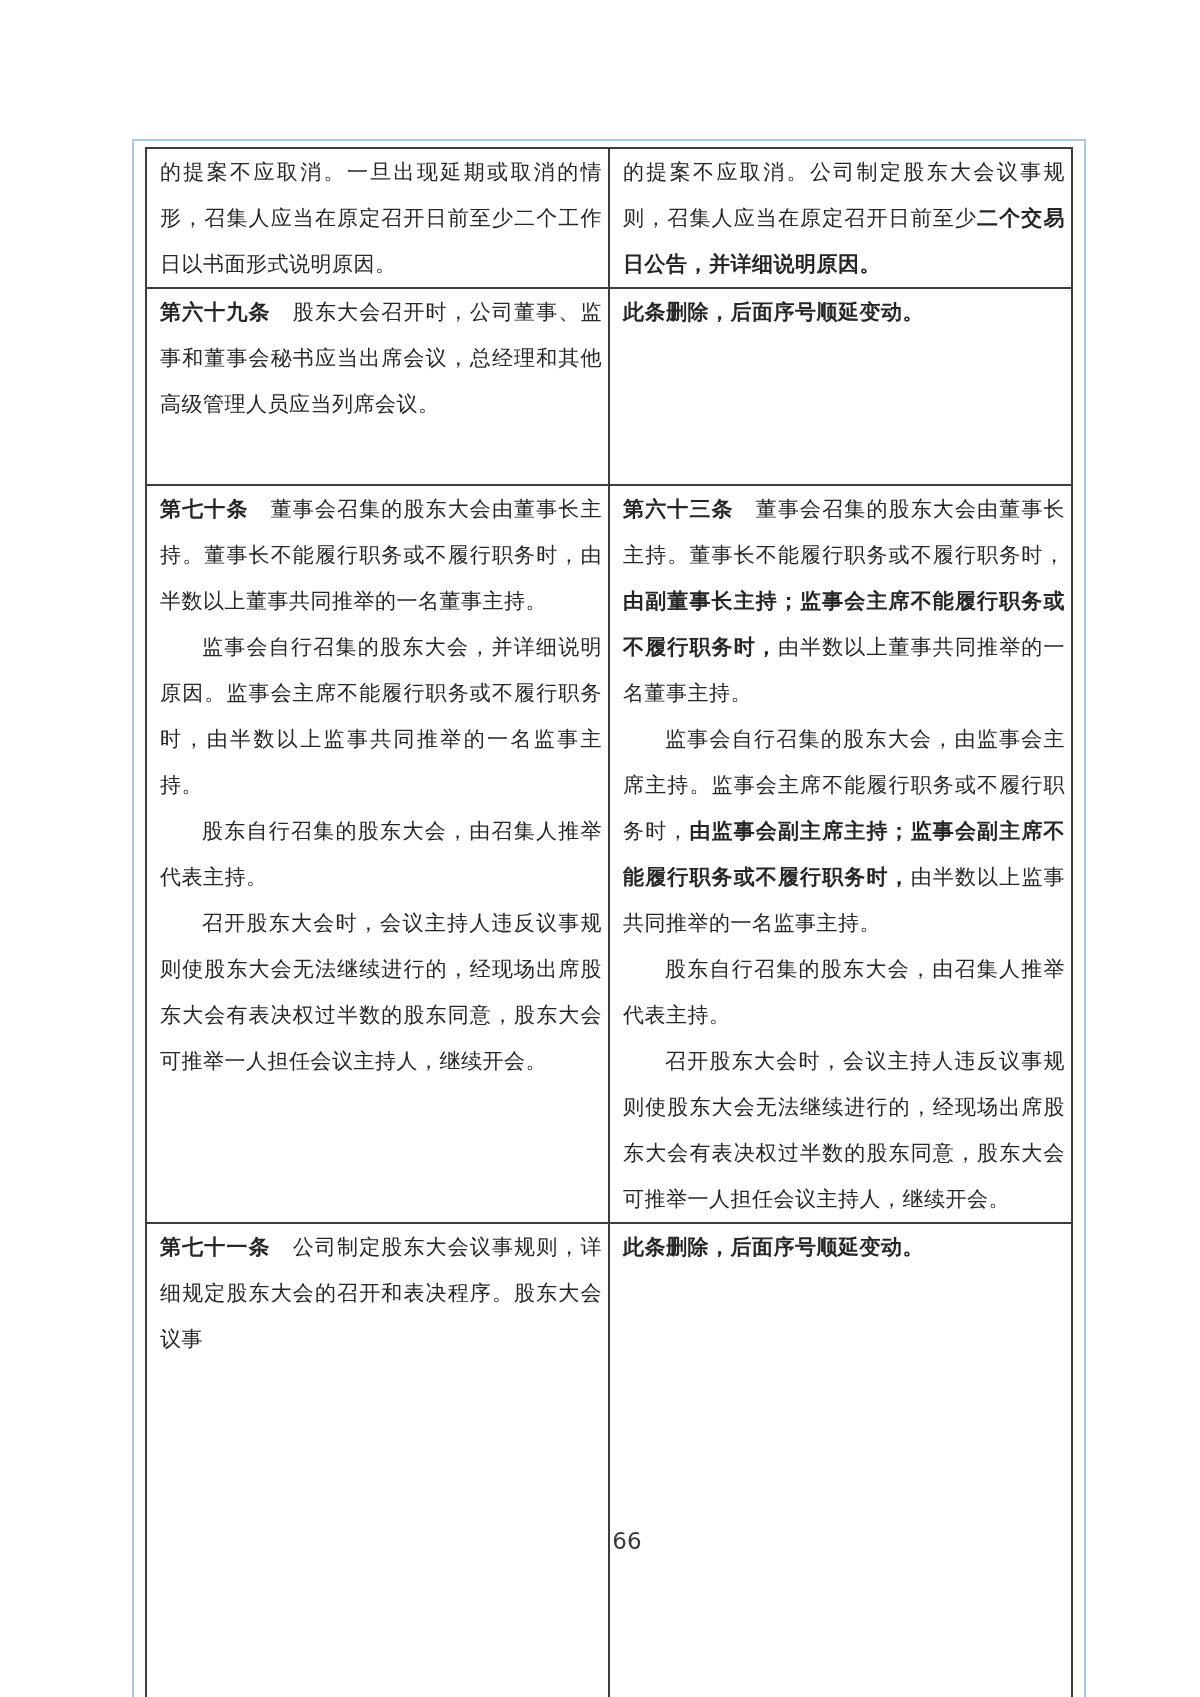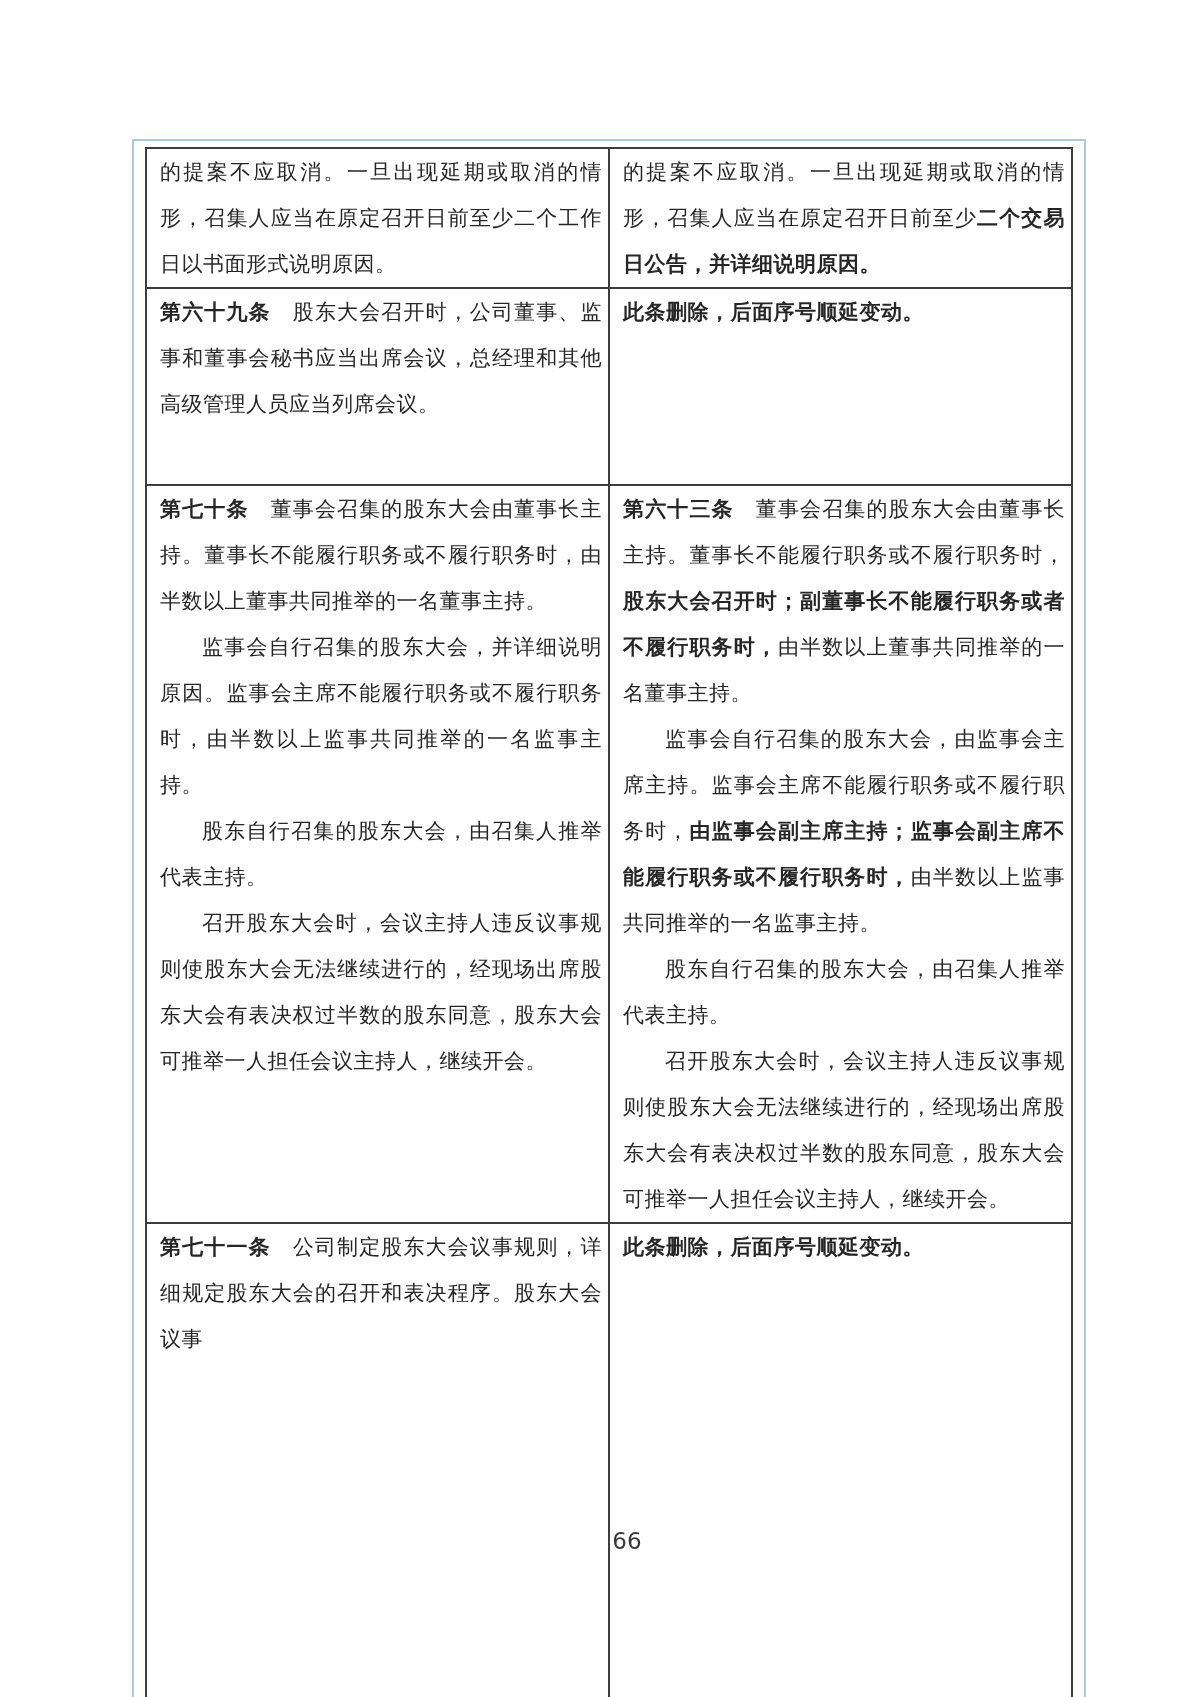--- a/index.html
+++ b/index.html
@@ -72,40 +72,40 @@
     <colgroup>
       <col>
       <col>
     </colgroup>
     <tbody>
         <tr>
           <td>
             <p class="para"><span class="seg">的提案不应取消。一旦出现延期或取消的情形，召集人应当在原定召开日前至少二个工作日以书面形式说明原因。</span></p>
           </td>
           <td>
-            <p class="para"><span class="seg">的提案不应取消。一旦出现延期或取消的情形，召集人应当在原定召开日前至少</span><span class="seg bold">二个交易日公告，并详细说明原因。</span></p>
+            <p class="para"><span class="seg">的提案不应取消。公司制定股东大会议事规则，召集人应当在原定召开日前至少</span><span class="seg bold">二个交易日公告，并详细说明原因。</span></p>
           </td>
         </tr>
         <tr>
           <td>
             <p class="para"><span class="seg bold">第六十九条</span><span class="seg">　股东大会召开时，公司董事、监事和董事会秘书应当出席会议，总经理和其他高级管理人员应当列席会议。</span></p>
           </td>
           <td>
             <p class="para"><span class="seg bold">此条删除，后面序号顺延变动。</span></p>
           </td>
         </tr>
         <tr>
           <td>
             <p class="para"><span class="seg bold">第七十条</span><span class="seg">　董事会召集的股东大会由董事长主持。董事长不能履行职务或不履行职务时，由半数以上董事共同推举的一名董事主持。</span></p>
             <p class="para indent"><span class="seg">监事会自行召集的股东大会，并详细说明原因。监事会主席不能履行职务或不履行职务时，由半数以上监事共同推举的一名监事主持。</span></p>
             <p class="para indent"><span class="seg">股东自行召集的股东大会，由召集人推举代表主持。</span></p>
             <p class="para indent"><span class="seg">召开股东大会时，会议主持人违反议事规则使股东大会无法继续进行的，经现场出席股东大会有表决权过半数的股东同意，股东大会可推举一人担任会议主持人，继续开会。</span></p>
           </td>
           <td>
-            <p class="para"><span class="seg bold">第六十三条</span><span class="seg">　董事会召集的股东大会由董事长主持。董事长不能履行职务或不履行职务时，</span><span class="seg bold">股东大会召开时；副董事长不能履行职务或者不履行职务时，</span><span class="seg">由半数以上董事共同推举的一名董事主持。</span></p>
+            <p class="para"><span class="seg bold">第六十三条</span><span class="seg">　董事会召集的股东大会由董事长主持。董事长不能履行职务或不履行职务时，</span><span class="seg bold">由副董事长主持；监事会主席不能履行职务或不履行职务时，</span><span class="seg">由半数以上董事共同推举的一名董事主持。</span></p>
             <p class="para indent"><span class="seg">监事会自行召集的股东大会，由监事会主席主持。监事会主席不能履行职务或不履行职务时，</span><span class="seg bold">由监事会副主席主持；监事会副主席不能履行职务或不履行职务时，</span><span class="seg">由半数以上监事共同推举的一名监事主持。</span></p>
             <p class="para indent"><span class="seg">股东自行召集的股东大会，由召集人推举代表主持。</span></p>
             <p class="para indent"><span class="seg">召开股东大会时，会议主持人违反议事规则使股东大会无法继续进行的，经现场出席股东大会有表决权过半数的股东同意，股东大会可推举一人担任会议主持人，继续开会。</span></p>
           </td>
         </tr>
         <tr>
           <td>
             <p class="para"><span class="seg bold">第七十一条</span><span class="seg">　公司制定股东大会议事规则，详细规定股东大会的召开和表决程序。股东大会议事</span></p>
           </td>
           <td>

